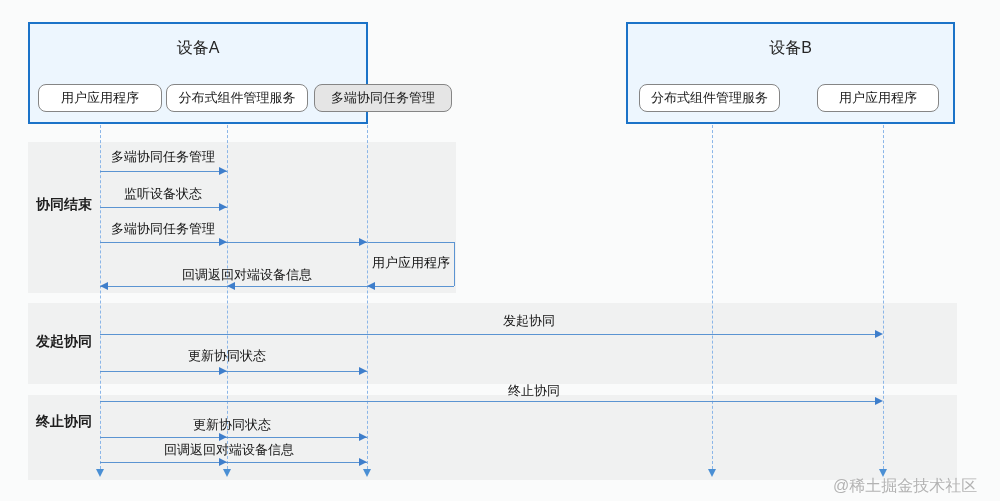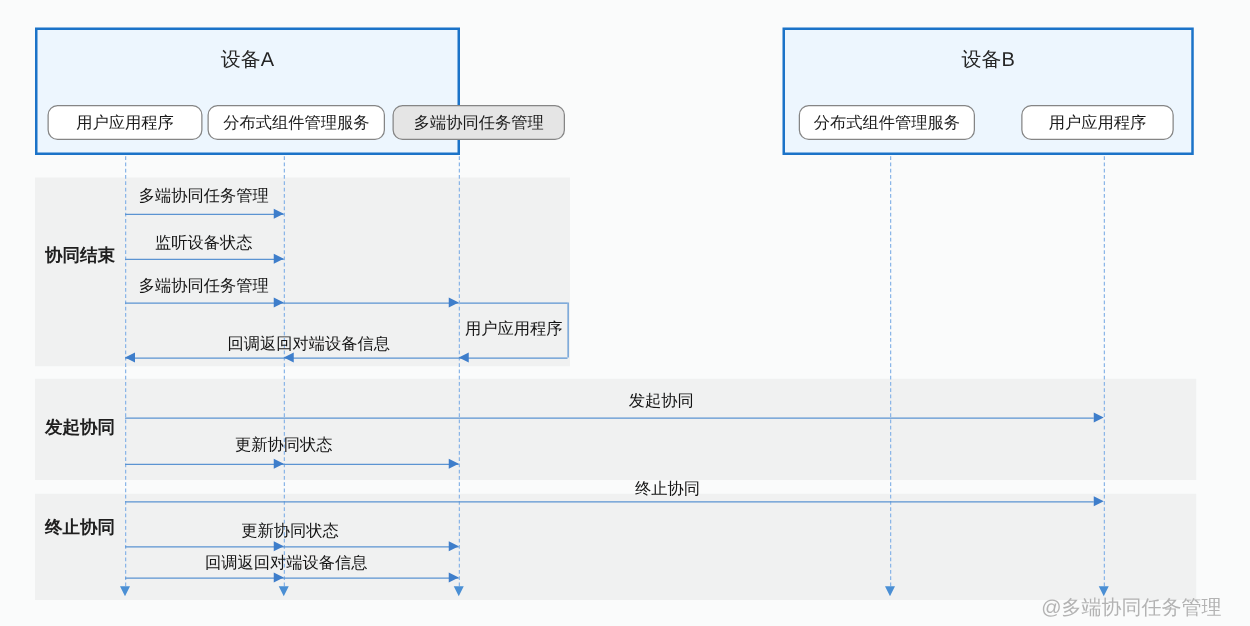--- a/index.html
+++ b/index.html
@@ -132,15 +132,15 @@
   <div class="msg-label" style="left:232px; top:418px">更新协同状态</div>
   <div class="msg-line" style="left:100px; top:437px; width:267px"></div>
   <div class="head head-r" style="left:219px; top:433px"></div>
   <div class="head head-r" style="left:359px; top:433px"></div>
 
   <div class="msg-label" style="left:229px; top:443px">回调返回对端设备信息</div>
   <div class="msg-line" style="left:100px; top:462px; width:267px"></div>
   <div class="head head-r" style="left:219px; top:458px"></div>
   <div class="head head-r" style="left:359px; top:458px"></div>
 
-  <div class="watermark">@多端协同任务管理</div>
+  <div class="watermark">@稀土掘金技术社区</div>
 
 </div>
 
 </body></html>

